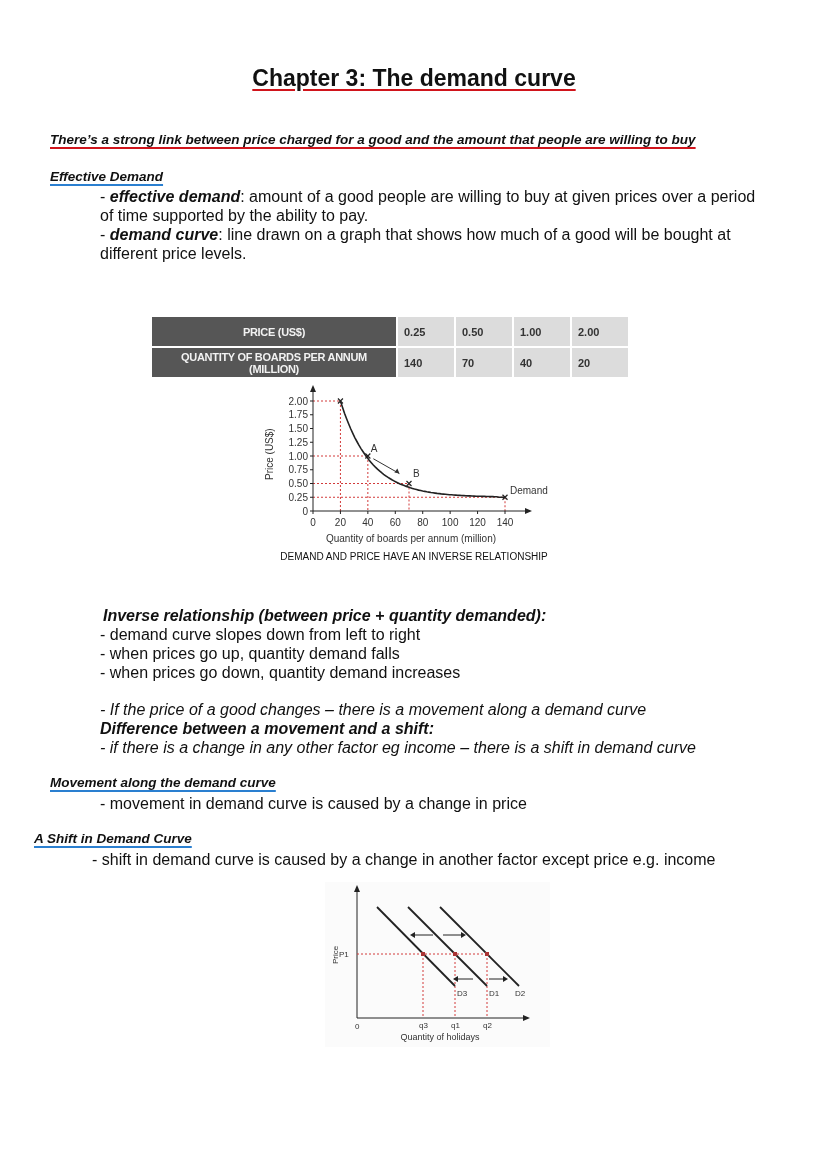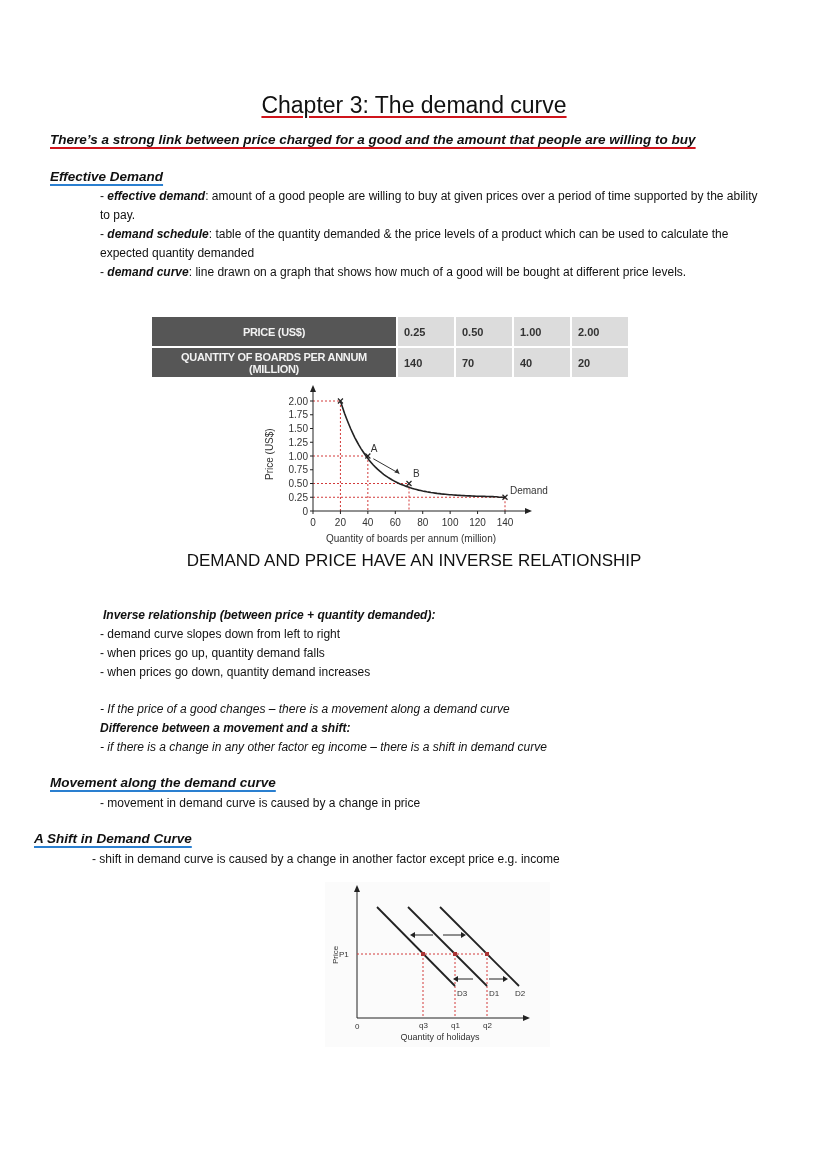--- a/index.html
+++ b/index.html
@@ -1,53 +1,52 @@
 <!DOCTYPE html>
 <html><head>
 <meta charset="utf-8">
 <style>
   html, body { margin:0; padding:0; background:#ffffff; }
   body { width:828px; height:1171px; position:relative; overflow:hidden;
          font-family:"Liberation Sans", sans-serif; color:#111; }
   .abs { position:absolute; }
-  .title { left:0; width:828px; top:92px; text-align:center; font-size:23px; font-weight:normal;
+  .title { left:0; width:828px; top:65px; text-align:center; font-size:23px; font-weight:bold;
            font-family:"Liberation Sans", sans-serif; }
   .title span { text-decoration:underline; text-decoration-color:#d0141b; text-decoration-thickness:2px; text-underline-offset:3px; }
   .subtitle { left:50px; top:132px; font-size:13.5px; font-weight:bold; font-style:italic; }
   .subtitle span { text-decoration:underline; text-decoration-color:#d0141b; text-decoration-thickness:2px; text-underline-offset:3px; }
   .heading { font-size:13.5px; font-weight:bold; font-style:italic; }
   .heading span { text-decoration:underline; text-decoration-color:#2a7fd0; text-decoration-thickness:2px; text-underline-offset:3px; }
-  .para { font-size:12px; line-height:19px; }
+  .para { font-size:16px; line-height:19px; }
   .para b { font-style:italic; }
   .defs { left:100px; top:187px; width:660px; }
   table.sched { border-collapse:separate; border-spacing:2px; font-family:"Liberation Sans", sans-serif;
                 font-size:11px; font-weight:bold; left:150px; top:315px; background:#fff; }
   table.sched td { height:29px; padding:0 6px; }
   table.sched td.hd { background:#565656; color:#f2f2f2; text-align:center; width:232px; letter-spacing:-0.3px; }
   table.sched td.v { background:#dcdcdc; color:#333; width:44px; }
-  .caption { left:0; width:828px; top:551px; text-align:center; font-size:17px; }
+  .caption { left:0; width:828px; top:551px; text-align:center; font-size:10px; }
   .inv { left:100px; top:606px; width:600px; }
   .diff { left:100px; top:700px; width:640px; font-style:italic; }
   .mov-h { left:50px; top:775px; }
   .mov-t { left:100px; top:794px; }
   .shift-h { left:34px; top:831px; }
   .shift-t { left:92px; top:850px; }
   svg text { font-family:"Liberation Sans", sans-serif; }
 </style>
 </head>
 <body>
 
 <div class="abs title"><span>Chapter 3: The demand curve</span></div>
 <div class="abs subtitle"><span>There’s a strong link between price charged for a good and the amount that people are willing to buy</span></div>
 
 <div class="abs heading" style="left:50px;top:169px;"><span>Effective Demand</span></div>
 
 <div class="abs para defs">
   <div>- <b>effective demand</b><span>: amount of a good people are willing to buy at given prices over a period of time supported by the ability to pay.</span></div>
-  <div>- <b>demand schedule</b><span>: table of the quantity demanded &amp; the price levels of a product which can be used to calculate the expected quantity demanded</span></div>
   <div>- <b>demand curve</b><span>: line drawn on a graph that shows how much of a good will be bought at different price levels.</span></div>
 </div>
 
 <table class="abs sched">
   <tbody>
       <tr>
     <td class="hd">PRICE (US$)</td>
     <td class="v">0.25</td>
     <td class="v">0.50</td>
     <td class="v">1.00</td>

